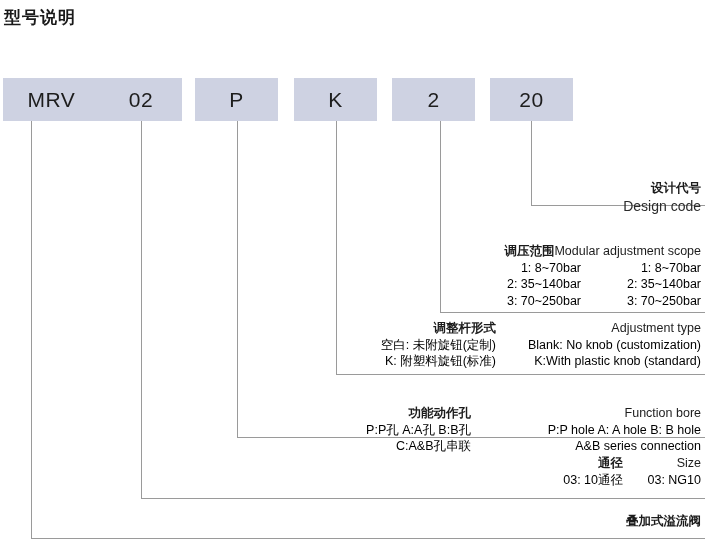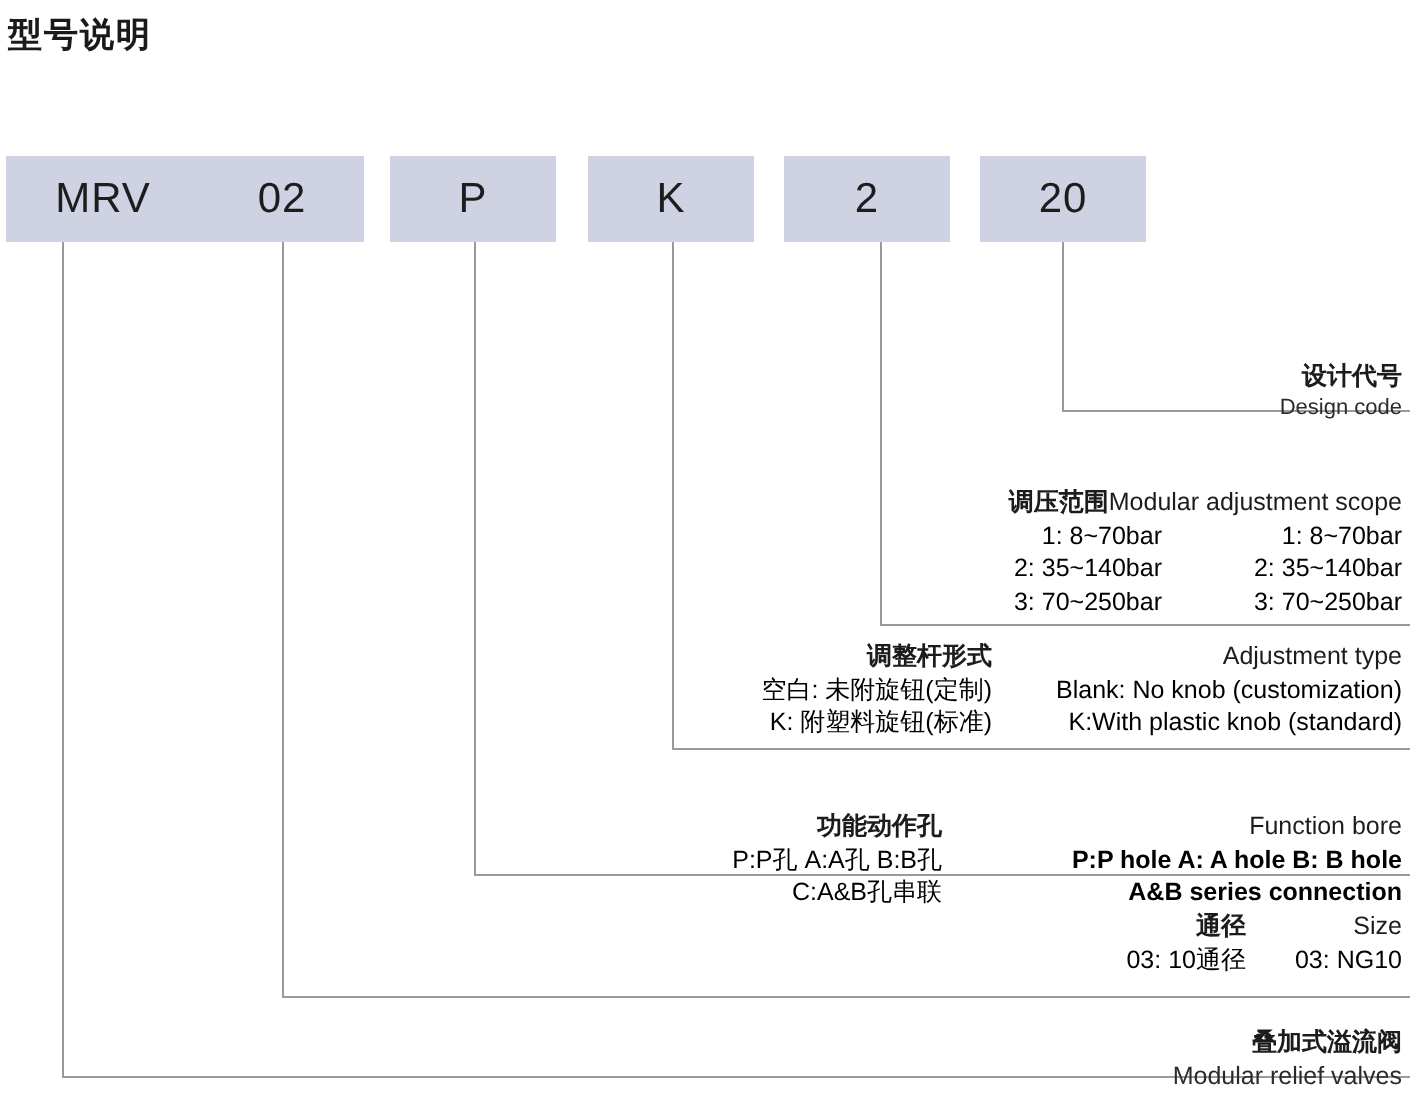--- a/index.html
+++ b/index.html
@@ -87,32 +87,32 @@
     display: inline-block;
     text-align: right;
   }
   .annot .en-col {
     display: inline-block;
     text-align: right;
   }
 
   
   .design .hdr { display:block; }
-  .design .sub { display:block; font-size: 11px; }
+  .design .sub { display:block; font-size: 14px; }
 
   .pressure .cn-col { width: 150px; }
   .pressure .en-col { width: 120px; }
   .pressure .hdr .cn-col { width: 150px; }
 
   .adjust .cn-col { width: 160px; }
   .adjust .en-col { width: 205px; }
   .adjust .hdr .cn-col { width: 160px; }
 
   .bore .cn-col { width: 185px; }
-  .bore .en-col { width: 230px; font-weight: bold; }
+  .bore .en-col { width: 230px; }
   .bore .hdr .cn-col { width: 185px; }
 
   .size .cn-col { width: 105px; }
   .size .en-col { width: 78px; }
   .size .hdr .cn-col { width: 105px; }
 
   .valve .hdr { display:block; }
   .valve .sub { display:block; font-size: 12.5px; }
 </style>
 </head>
@@ -195,14 +195,13 @@
   <span class="row hdr">
     <span class="cn-col">通径</span><span class="en en-col">Size</span>
   </span>
   <span class="row ln">
     <span class="cn-col">03: 10通径</span><span class="en-col">03: NG10</span>
   </span>
 </div>
 
 <div class="annot valve" style="right:4px; top:513px;">
   <span class="row hdr">叠加式溢流阀</span>
-  <span class="row sub">Modular relief valves</span>
 </div>
 
 </body></html>

